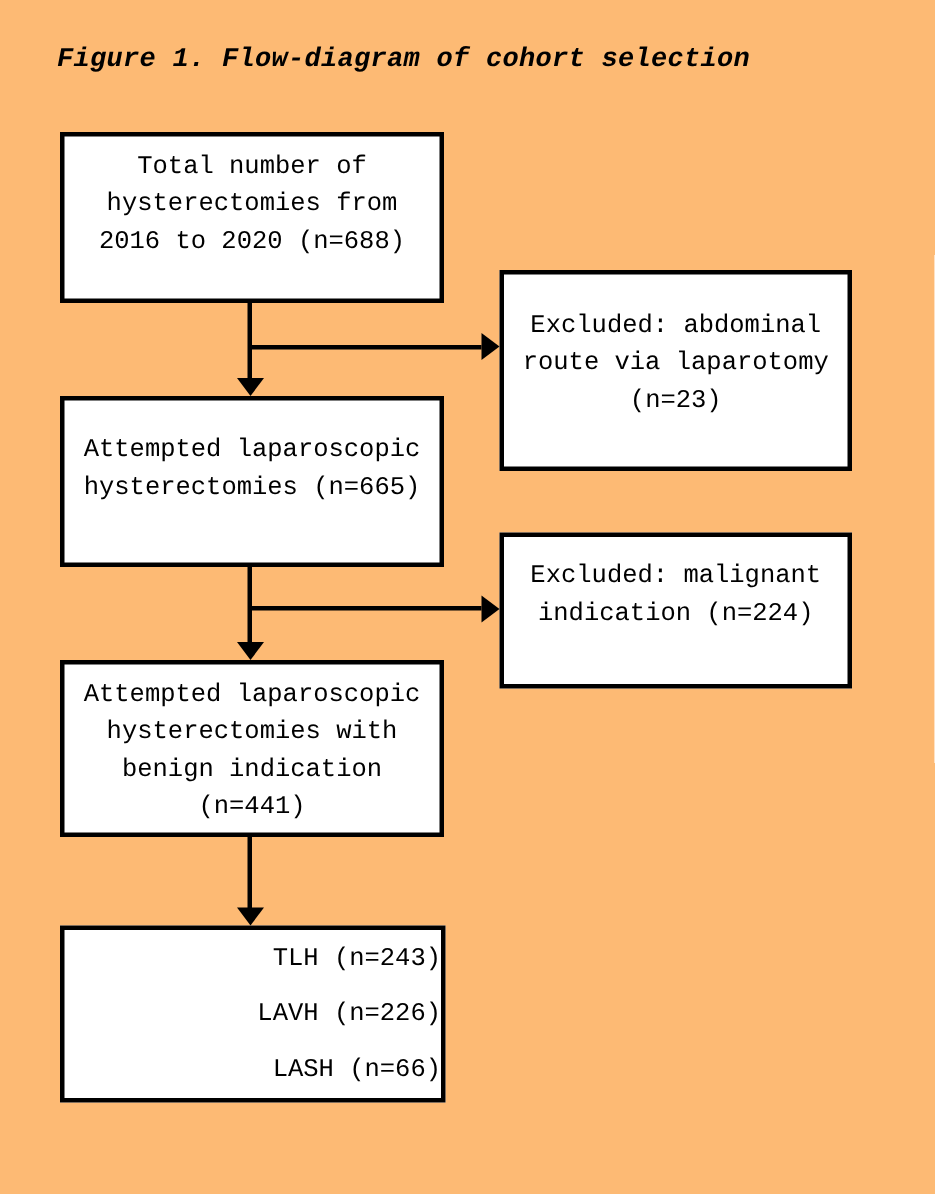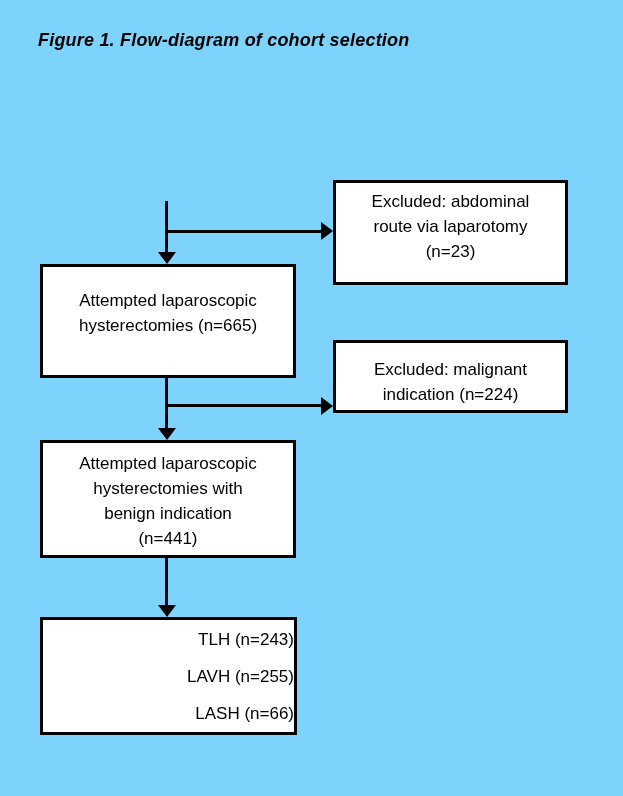--- a/index.html
+++ b/index.html
@@ -1,23 +1,23 @@
 <!DOCTYPE html>
 <html><head>
 <meta charset="utf-8">
 <style>
   * { margin: 0; padding: 0; box-sizing: border-box; }
   html, body { background: #ffffff; }
   .canvas {
     position: relative;
     width: 623px;
     height: 796px;
-    background: #7dd3fc;
+    background: #fdba74;
     color: #000000;
-    font-family: Liberation Sans, sans-serif;
+    font-family: Liberation Mono, monospace;
     overflow: hidden;
   }
   .fig-title {
     position: absolute;
     left: 38px;
     top: 30px;
     font-size: 18px;
     font-weight: bold;
     font-style: italic;
     letter-spacing: 0.2px;
@@ -26,23 +26,23 @@
   .node {
     position: absolute;
     border: 3px solid #000000;
     background: #ffffff;
     text-align: center;
     font-size: 17px;
     line-height: 25px;
   }
   .node-text { white-space: pre-line; }
   #box-total      { left: 40px;  top: 88px;  width: 256px; height: 114px; padding-top: 8px; }
-  #box-excluded1  { left: 333px; top: 180px; width: 235px; height: 105px; padding-top: 6px; }
+  #box-excluded1  { left: 333px; top: 180px; width: 235px; height: 134px; padding-top: 22px; }
   #box-attempted  { left: 40px;  top: 264px; width: 256px; height: 114px; padding-top: 21px; }
-  #box-excluded2  { left: 333px; top: 340px; width: 235px; height: 73px; padding-top: 14px; text-align: center; }
+  #box-excluded2  { left: 333px; top: 355px; width: 235px; height: 104px; padding-top: 14px; text-align: center; }
   #box-benign     { left: 40px;  top: 440px; width: 256px; height: 118px; padding-top: 8px; }
   #box-outcomes   { left: 40px;  top: 617px; width: 257px; height: 118px; padding-top: 7px; }
   .outcome-line { line-height: 25px; margin-bottom: 12px; text-align: right; }
   .line { position: absolute; background: #000000; }
   #vline1 { left: 165px; top: 201px; width: 3px; height: 52px; }
   #hline1 { left: 166px; top: 230px; width: 155px; height: 3px; }
   #vline2 { left: 165px; top: 377px; width: 3px; height: 52px; }
   #hline2 { left: 166px; top: 404px; width: 155px; height: 3px; }
   #vline3 { left: 165px; top: 557px; width: 3px; height: 50px; }
   .arrow { position: absolute; width: 0; height: 0; }
@@ -62,20 +62,25 @@
   #arrowhead4 { left: 321px; top: 397px; }
   #arrowhead5 { left: 158px; top: 605px; }
 </style>
 </head>
 <body>
 
 <div class="canvas">
 
   <div class="fig-title">Figure 1. Flow-diagram of cohort selection</div>
 
+  <div class="node" id="box-total">
+    <div class="node-text">Total number of
+hysterectomies from
+2016 to 2020 (n=688)</div>
+  </div>
 
   <div class="node" id="box-excluded1">
     <div class="node-text">Excluded: abdominal
 route via laparotomy
 (n=23)</div>
   </div>
 
   <div class="node" id="box-attempted">
     <div class="node-text">Attempted laparoscopic
 hysterectomies (n=665)</div>
@@ -88,21 +93,21 @@
 
   <div class="node" id="box-benign">
     <div class="node-text">Attempted laparoscopic
 hysterectomies with
 benign indication
 (n=441)</div>
   </div>
 
   <div class="node" id="box-outcomes">
     <div class="outcome-line">TLH (n=243)</div>
-    <div class="outcome-line">LAVH (n=255)</div>
+    <div class="outcome-line">LAVH (n=226)</div>
     <div class="outcome-line">LASH (n=66)</div>
   </div>
 
   <div class="line" id="vline1"></div>
   <div class="arrow down" id="arrowhead1"></div>
   <div class="line" id="hline1"></div>
   <div class="arrow right" id="arrowhead2"></div>
 
   <div class="line" id="vline2"></div>
   <div class="arrow down" id="arrowhead3"></div>

